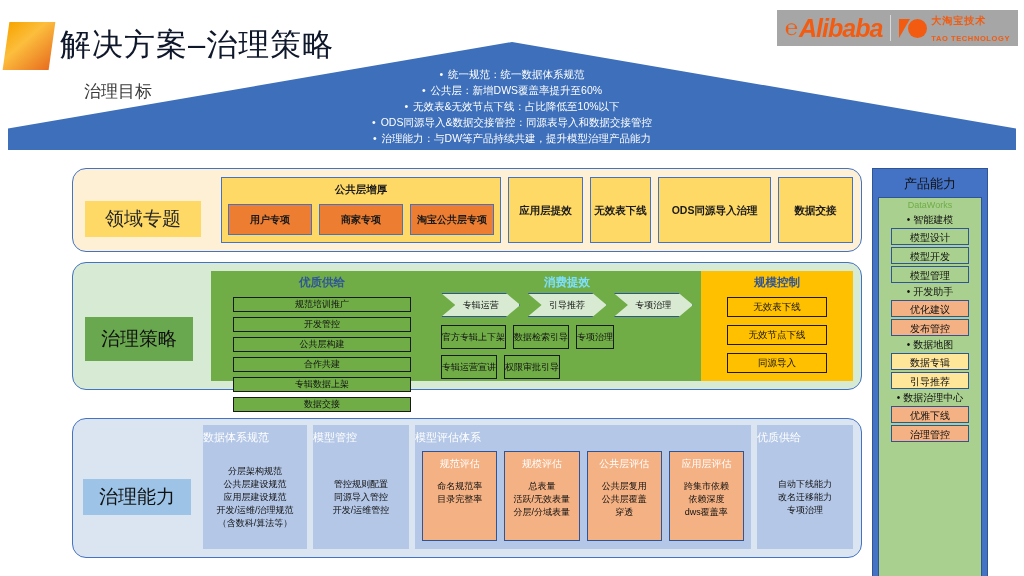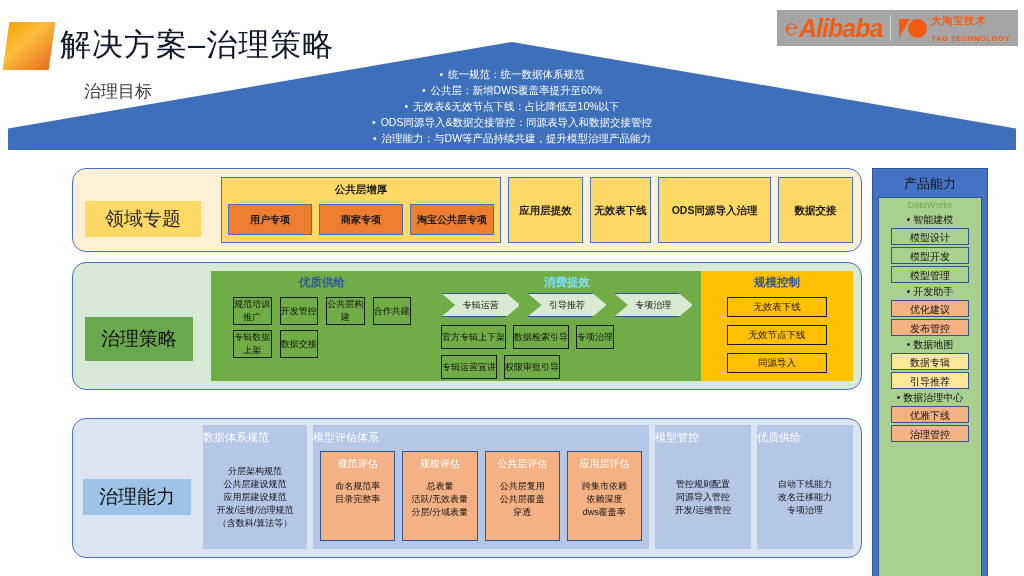--- a/index.html
+++ b/index.html
@@ -71,21 +71,21 @@
   .b2-cols{position:absolute;left:138px;top:8px;right:8px;bottom:8px;display:flex;}
   .grp{position:relative;box-sizing:border-box;}
   .grp-t{position:absolute;left:0;right:0;top:4px;text-align:center;font-size:11.5px;font-weight:bold;}
   .grp-green{background:#70ad47;}
   .grp-orange{background:#ffc000;font-family:Liberation Mono, monospace;}
   .t-blue{color:#2f5597;}
   .t-cyan{color:#7ee0ff;}
 
   .g1{flex:0 0 222px;}
   .g1-grid{position:absolute;left:22px;right:22px;top:26px;bottom:6px;display:grid;
-    grid-template-columns:1fr 1fr 1fr 1fr;grid-template-rows:repeat(3,1fr);gap:5px 8px;}
+    grid-template-columns:1fr;grid-template-rows:repeat(3,1fr);gap:5px 8px;}
   .g1-grid div{background:#70ad47;border:1.4px solid #1a1a1a;display:flex;align-items:center;
     justify-content:center;font-size:9px;color:#111;box-sizing:border-box;text-align:center;}
 
   .g2{flex:1;}
   .g2-arrows{position:absolute;left:8px;right:8px;top:22px;height:24px;display:flex;gap:7px;}
   .chev{flex:1;position:relative;background:#d9ead3;border:1.4px solid #2f5597;
     clip-path:polygon(0 0,82% 0,100% 50%,82% 100%,0 100%,18% 50%);
     display:flex;align-items:center;justify-content:center;font-size:9px;color:#111;}
   .g2-row{position:absolute;left:8px;right:8px;display:flex;gap:7px;height:24px;}
   .g2-row.r1{top:54px;}
@@ -241,20 +241,27 @@
     <div class="band-label">治理能力</div>
     <div class="b3-cols">
 
       <div class="col-pan c-norm">
         <div class="col-t">数据体系规范</div>
         <div class="col-body" style="white-space:pre-line">分层架构规范
 公共层建设规范
 应用层建设规范
 开发/运维/治理规范
 （含数科/算法等）</div>
+      </div>
+
+      <div class="col-pan c-ctl">
+        <div class="col-t">模型管控</div>
+        <div class="col-body" style="white-space:pre-line">管控规则配置
+同源导入管控
+开发/运维管控</div>
       </div>
 
       <div class="col-pan c-eval">
         <div class="col-t">模型评估体系</div>
         <div class="eval-row">
           <div class="eval-card">
             <div class="eval-t">规范评估</div>
             <div class="eval-b" style="white-space:pre-line">命名规范率
 目录完整率</div>
           </div>
@@ -272,27 +279,20 @@
           </div>
           <div class="eval-card">
             <div class="eval-t">应用层评估</div>
             <div class="eval-b" style="white-space:pre-line">跨集市依赖
 依赖深度
 dws覆盖率</div>
           </div>
         </div>
       </div>
 
-      <div class="col-pan c-ctl">
-        <div class="col-t">模型管控</div>
-        <div class="col-body" style="white-space:pre-line">管控规则配置
-同源导入管控
-开发/运维管控</div>
-      </div>
-
       <div class="col-pan c-gov">
         <div class="col-t">优质供给</div>
         <div class="col-body" style="white-space:pre-line">自动下线能力
 改名迁移能力
 专项治理</div>
       </div>
 
     </div>
   </div>
 

